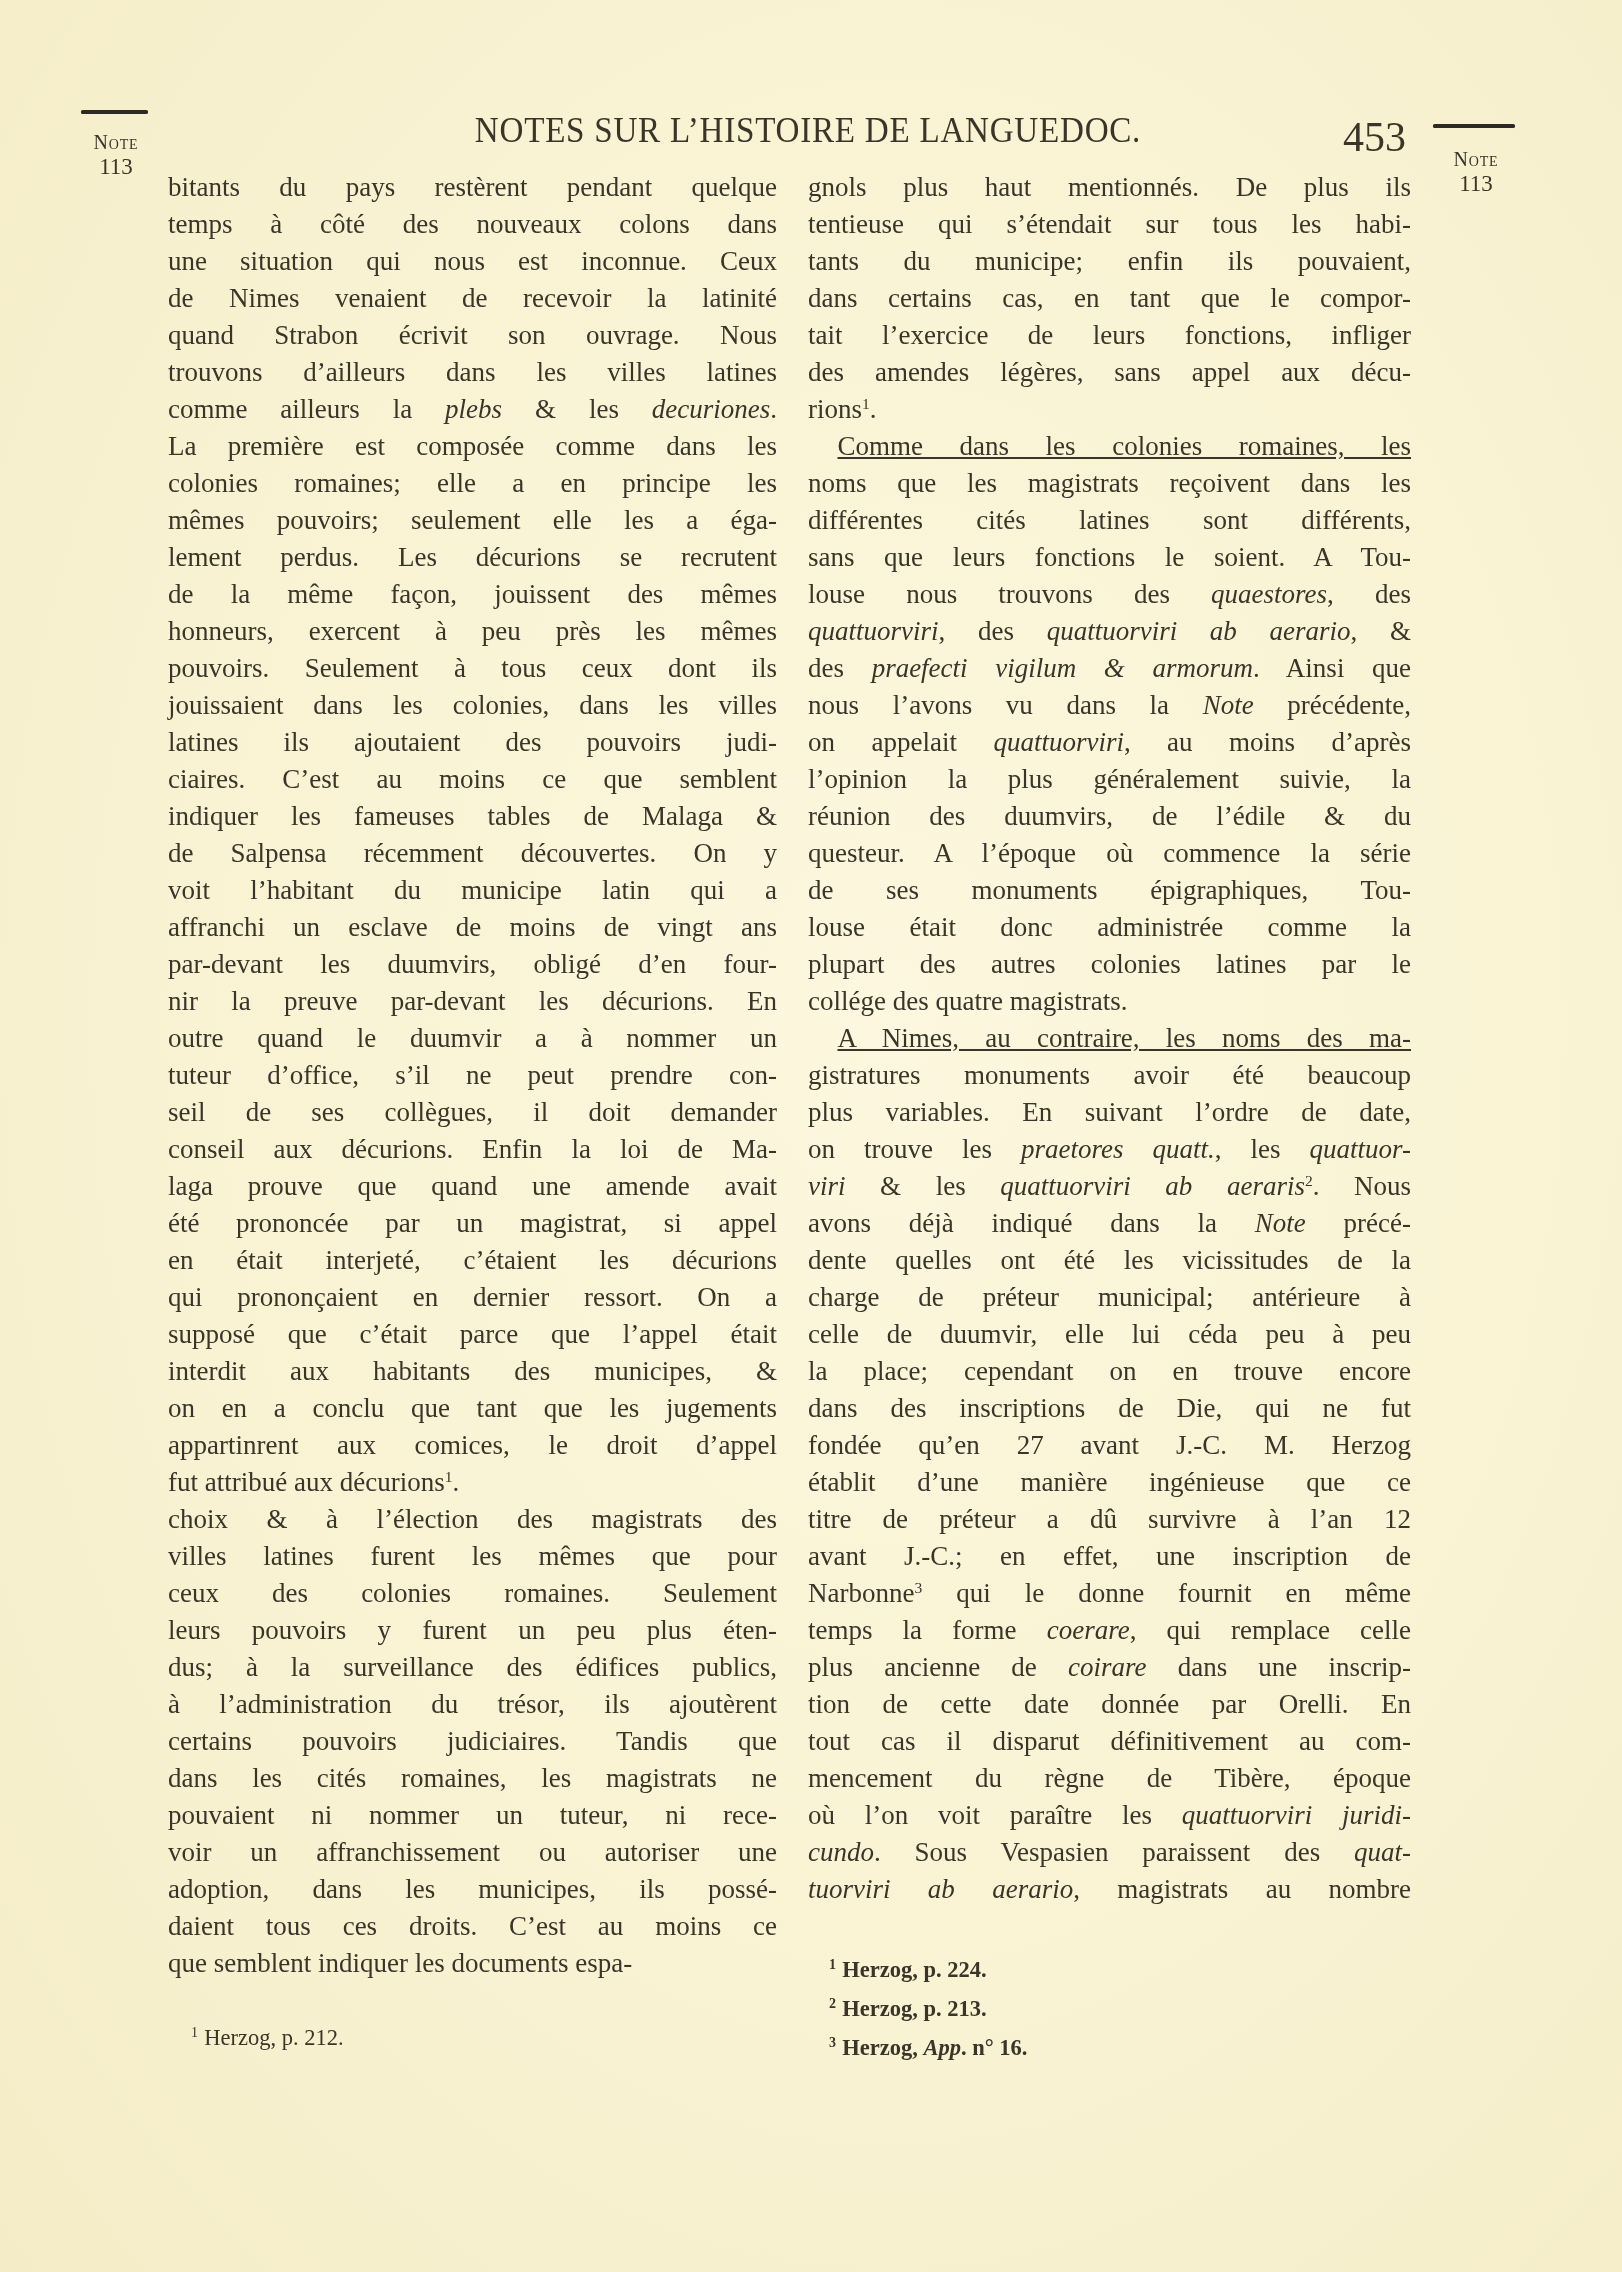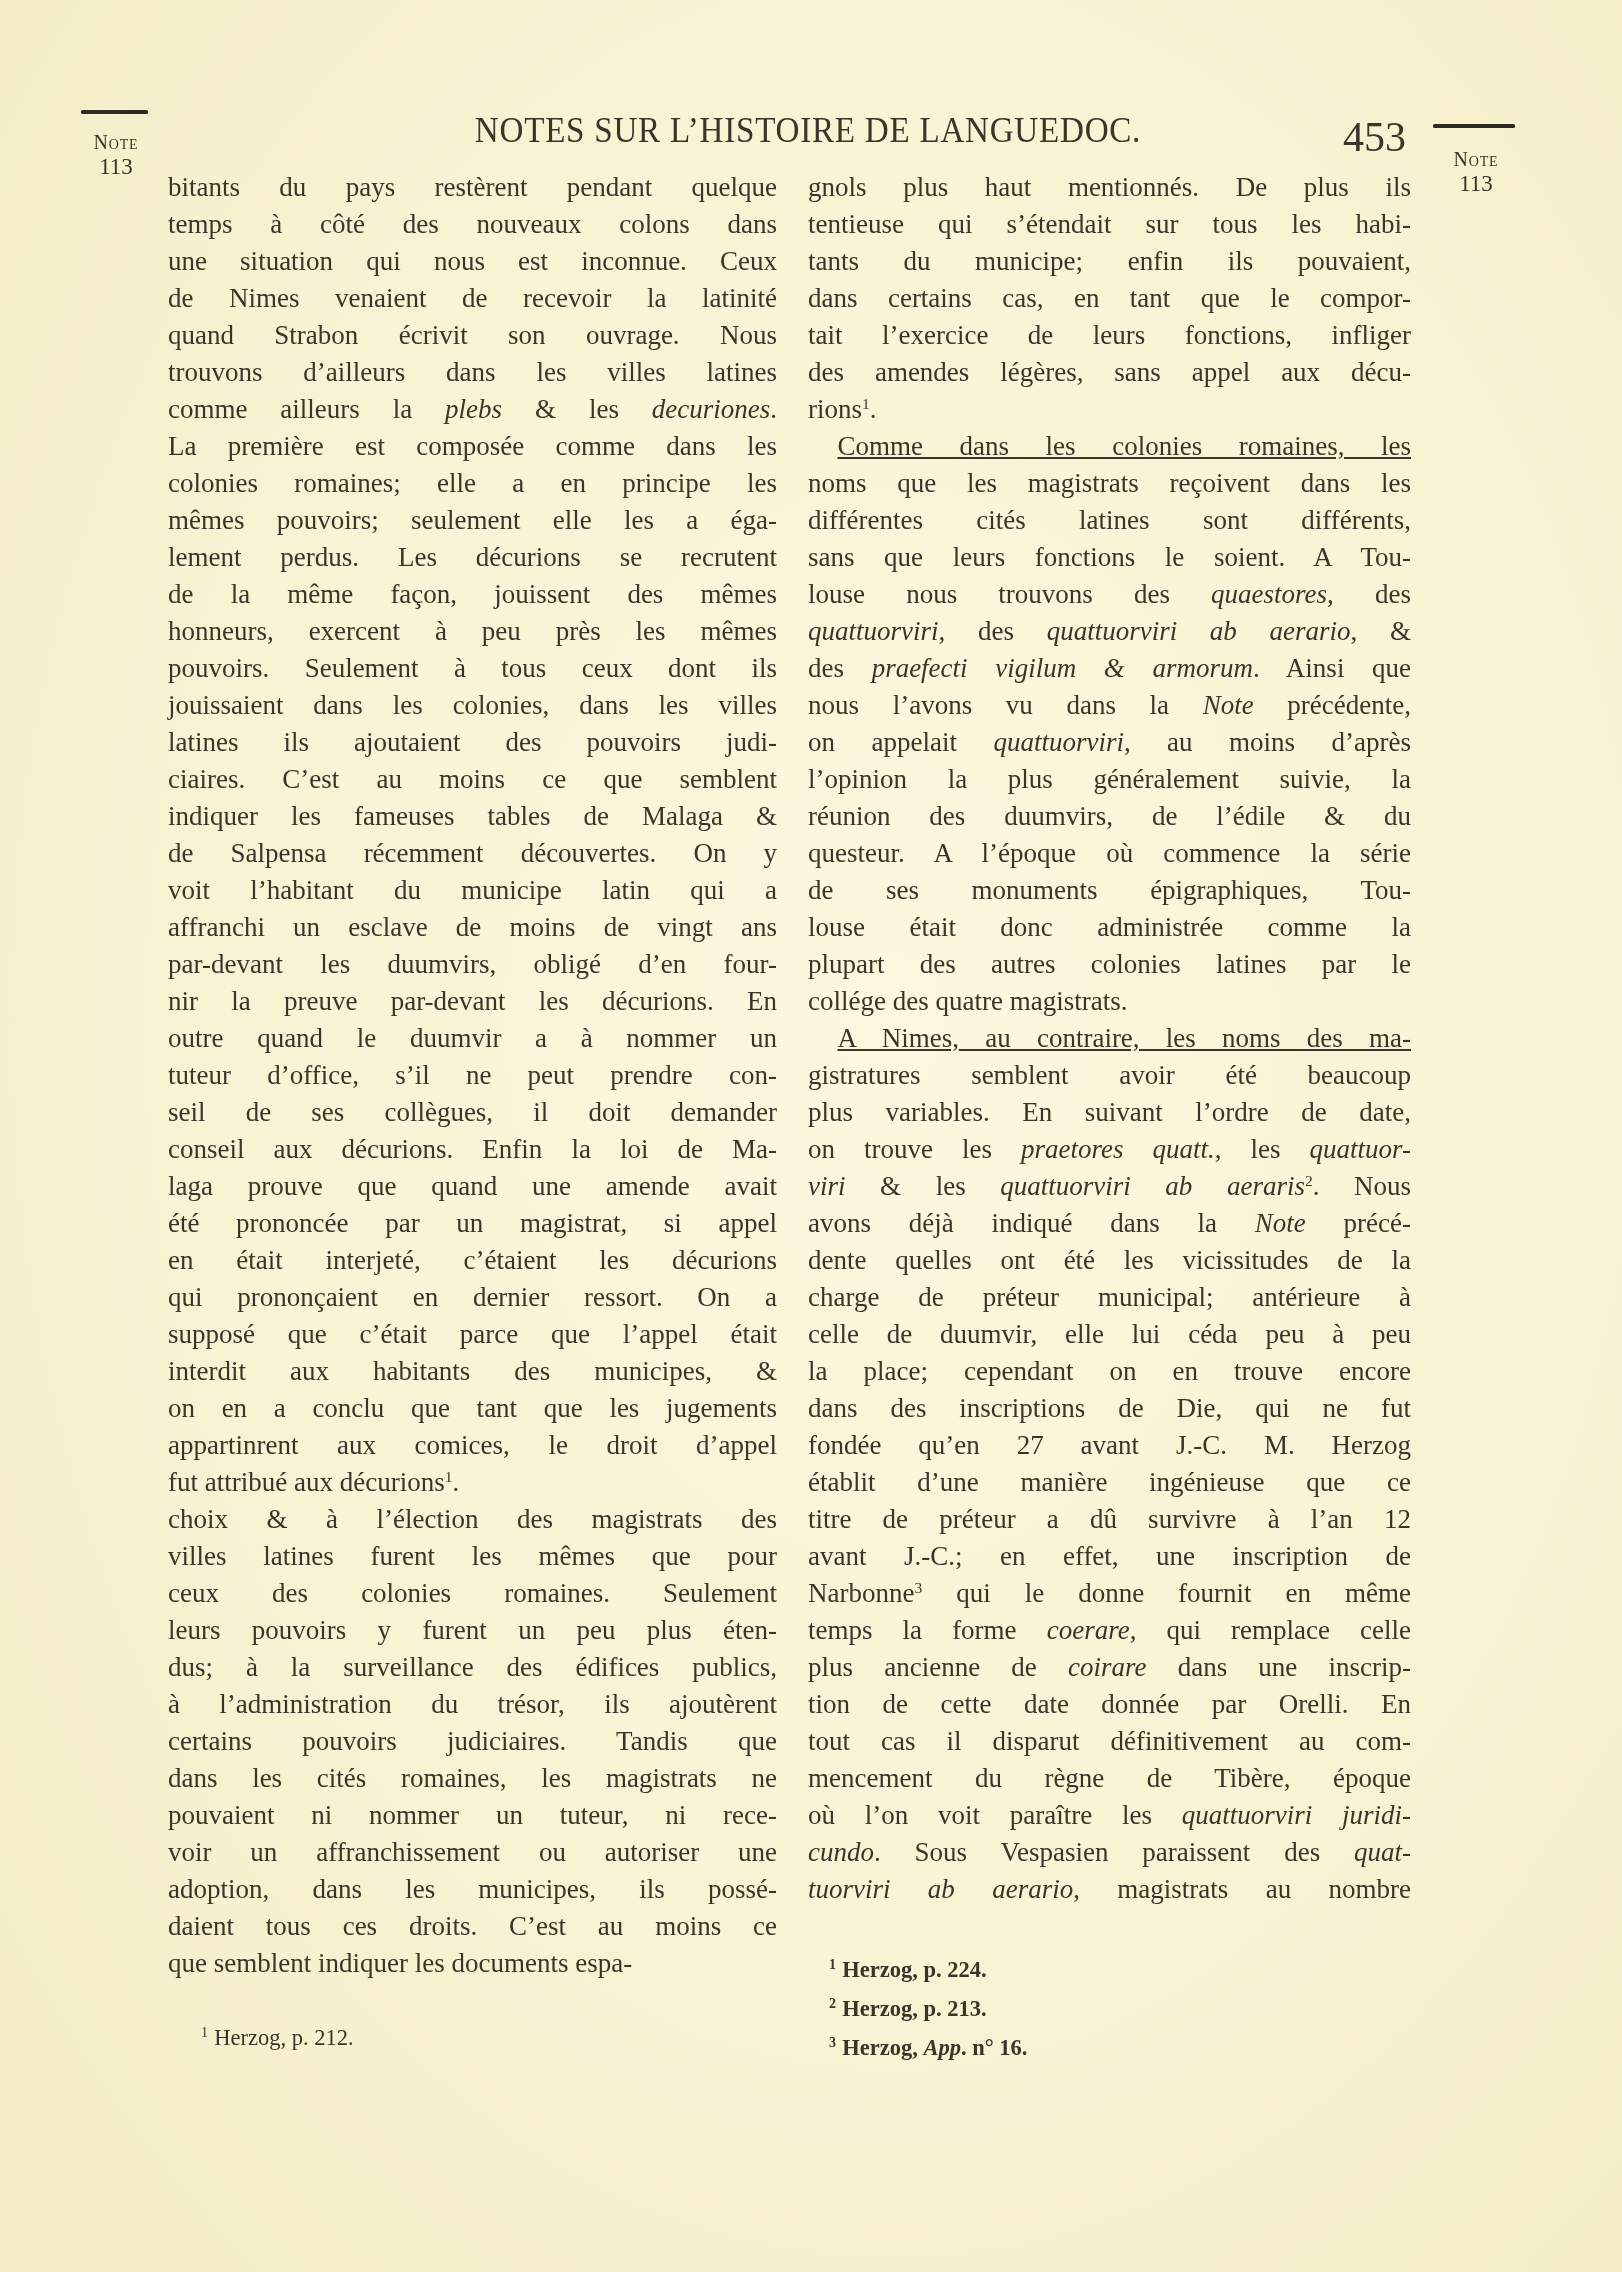--- a/index.html
+++ b/index.html
@@ -180,21 +180,21 @@
     <span class="line">nous l’avons vu dans la <i>Note</i> précédente,</span>
     <span class="line">on appelait <i>quattuorviri</i>, au moins d’après</span>
     <span class="line">l’opinion la plus généralement suivie, la</span>
     <span class="line">réunion des duumvirs, de l’édile &amp; du</span>
     <span class="line">questeur. A l’époque où commence la série</span>
     <span class="line">de ses monuments épigraphiques, Tou-</span>
     <span class="line">louse était donc administrée comme la</span>
     <span class="line">plupart des autres colonies latines par le</span>
     <span class="line last">collége des quatre magistrats.</span>
     <span class="line indent">A Nimes, au contraire, les noms des ma-</span>
-    <span class="line">gistratures semblent avoir été beaucoup</span>
+    <span class="line">gistratures monuments avoir été beaucoup</span>
     <span class="line">plus variables. En suivant l’ordre de date,</span>
     <span class="line">on trouve les <i>praetores quatt.</i>, les <i>quattuor-</i></span>
     <span class="line"><i>viri</i> &amp; les <i>quattuorviri ab aeraris</i><sup class="fn">2</sup>. Nous</span>
     <span class="line">avons déjà indiqué dans la <i>Note</i> précé-</span>
     <span class="line">dente quelles ont été les vicissitudes de la</span>
     <span class="line">charge de préteur municipal; antérieure à</span>
     <span class="line">celle de duumvir, elle lui céda peu à peu</span>
     <span class="line">la place; cependant on en trouve encore</span>
     <span class="line">dans des inscriptions de Die, qui ne fut</span>
     <span class="line">fondée qu’en 27 avant J.-C. M. Herzog</span>
@@ -205,21 +205,21 @@
     <span class="line">temps la forme <i>coerare</i>, qui remplace celle</span>
     <span class="line">plus ancienne de <i>coirare</i> dans une inscrip-</span>
     <span class="line">tion de cette date donnée par Orelli. En</span>
     <span class="line">tout cas il disparut définitivement au com-</span>
     <span class="line">mencement du règne de Tibère, époque</span>
     <span class="line">où l’on voit paraître les <i>quattuorviri juridi-</i></span>
     <span class="line"><i>cundo</i>. Sous Vespasien paraissent des <i>quat-</i></span>
     <span class="line"><i>tuorviri ab aerario</i>, magistrats au nombre</span>
   </div>
 
-<div class="footnotes" id="fn-left" style="left:201px; top:2016px;text-align:center;">
+<div class="footnotes" id="fn-left" style="left:191px; top:2016px;text-align:center;">
     <span class="fn-line"><span class="fn-mark">1</span><span>Herzog, p. 212.</span></span>
   </div>
 <div class="footnotes" id="fn-right" style="left:829px; top:1948px;font-weight:bold;">
     <span class="fn-line"><span class="fn-mark">1</span><span>Herzog, p. 224.</span></span>
     <span class="fn-line"><span class="fn-mark">2</span><span>Herzog, p. 213.</span></span>
     <span class="fn-line"><span class="fn-mark">3</span><span>Herzog, <i>App</i>. n° 16.</span></span>
   </div>
 
 
 </body></html>

